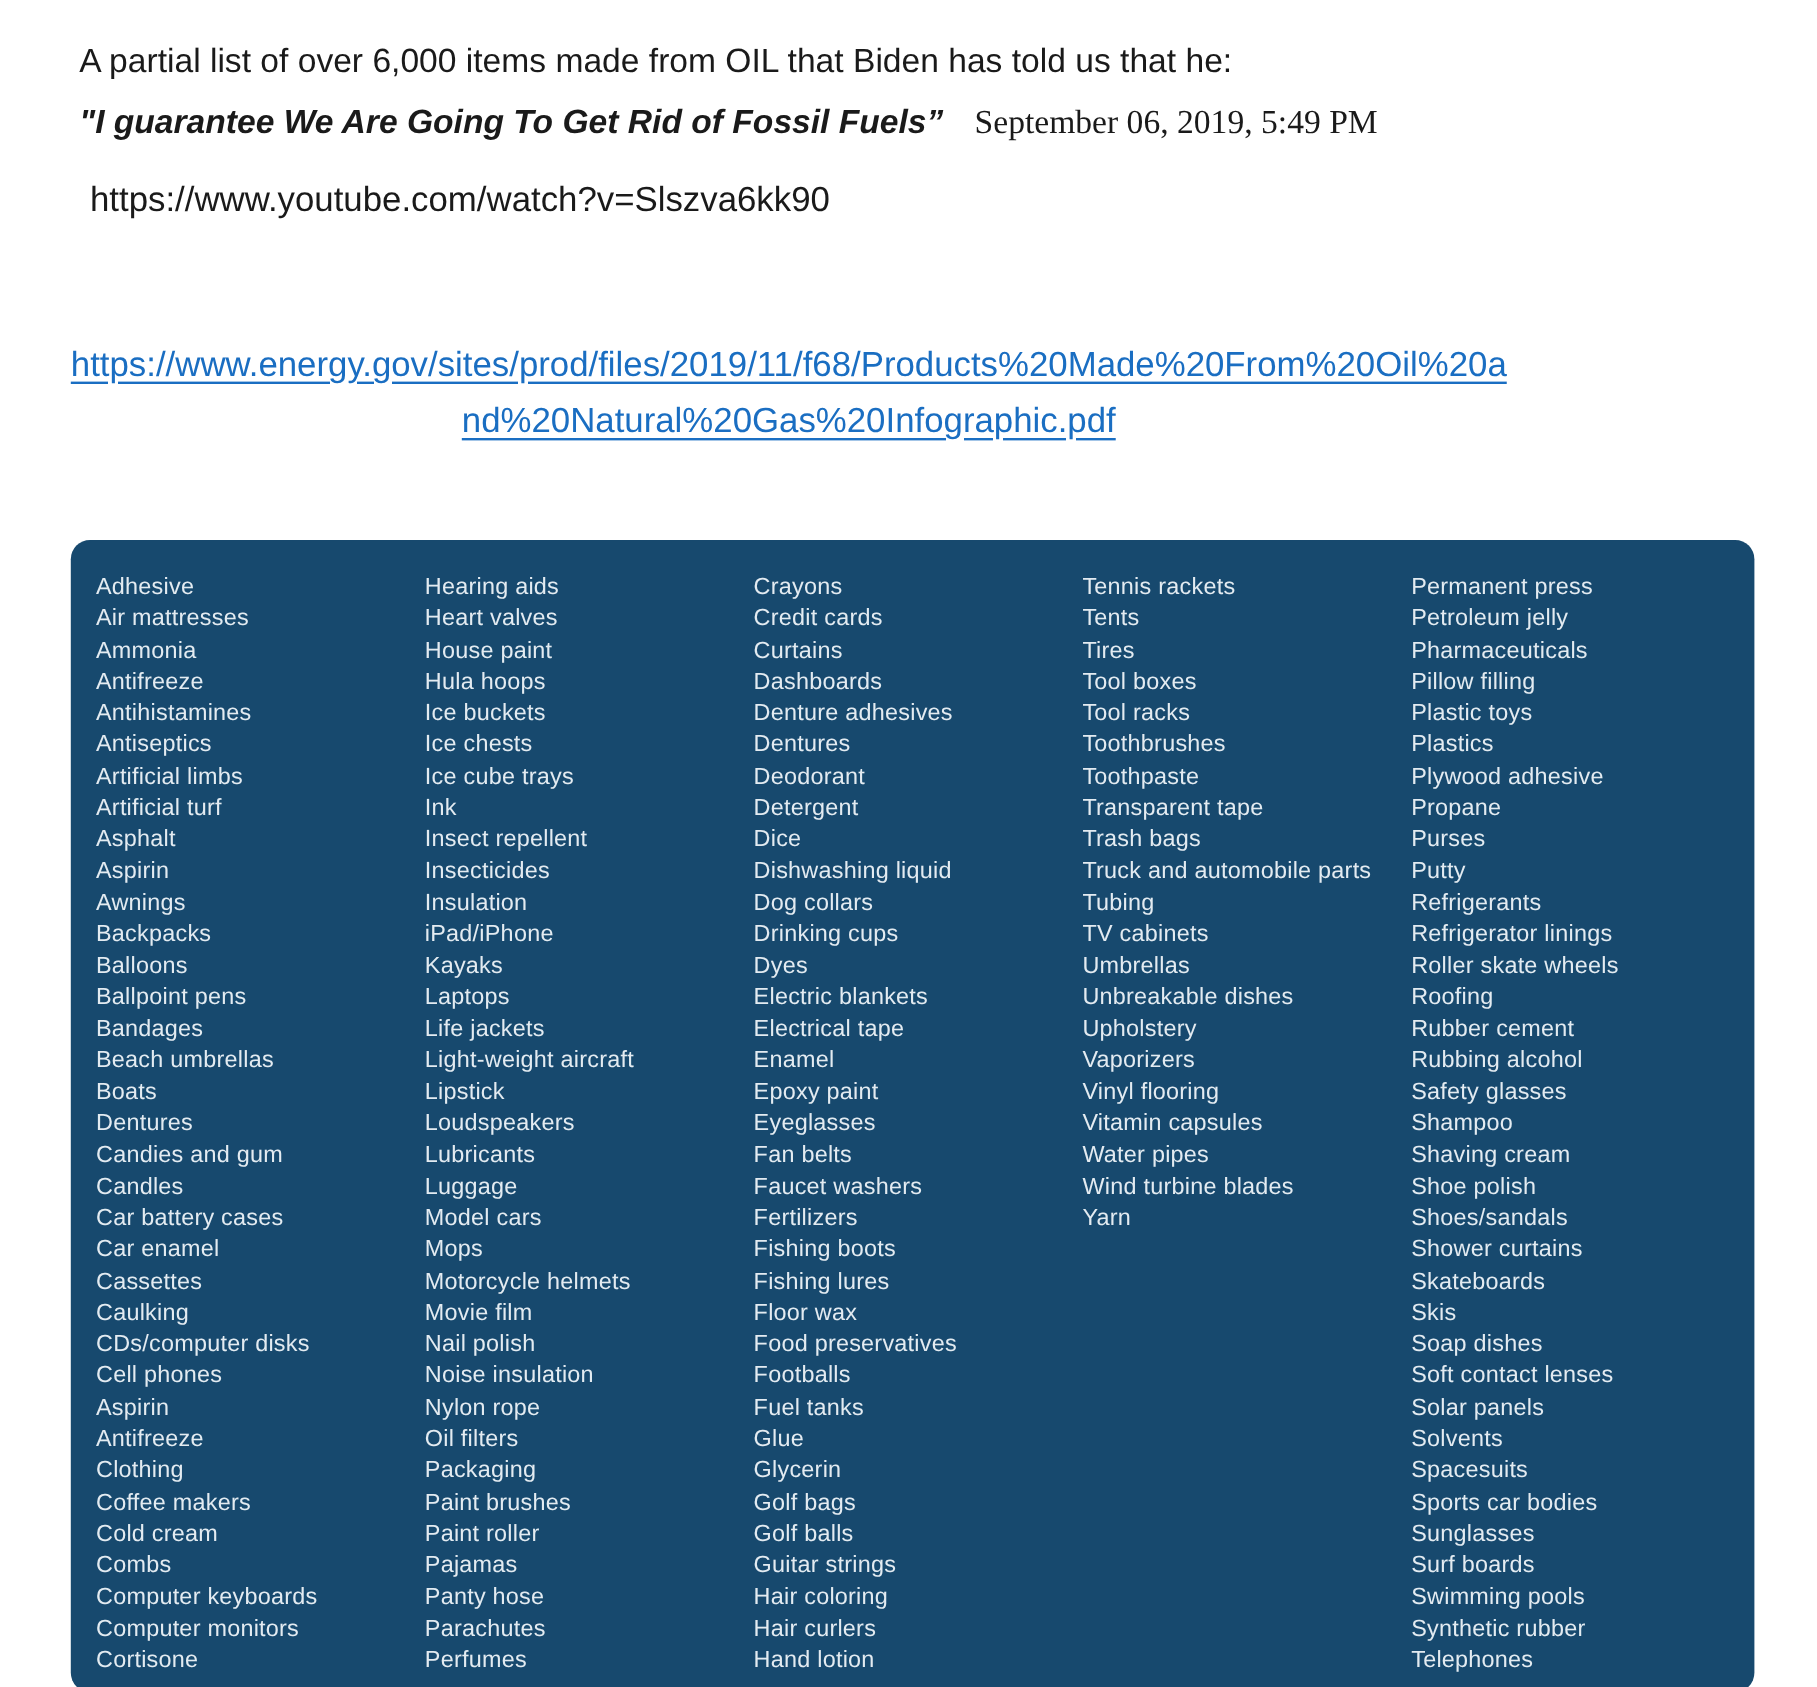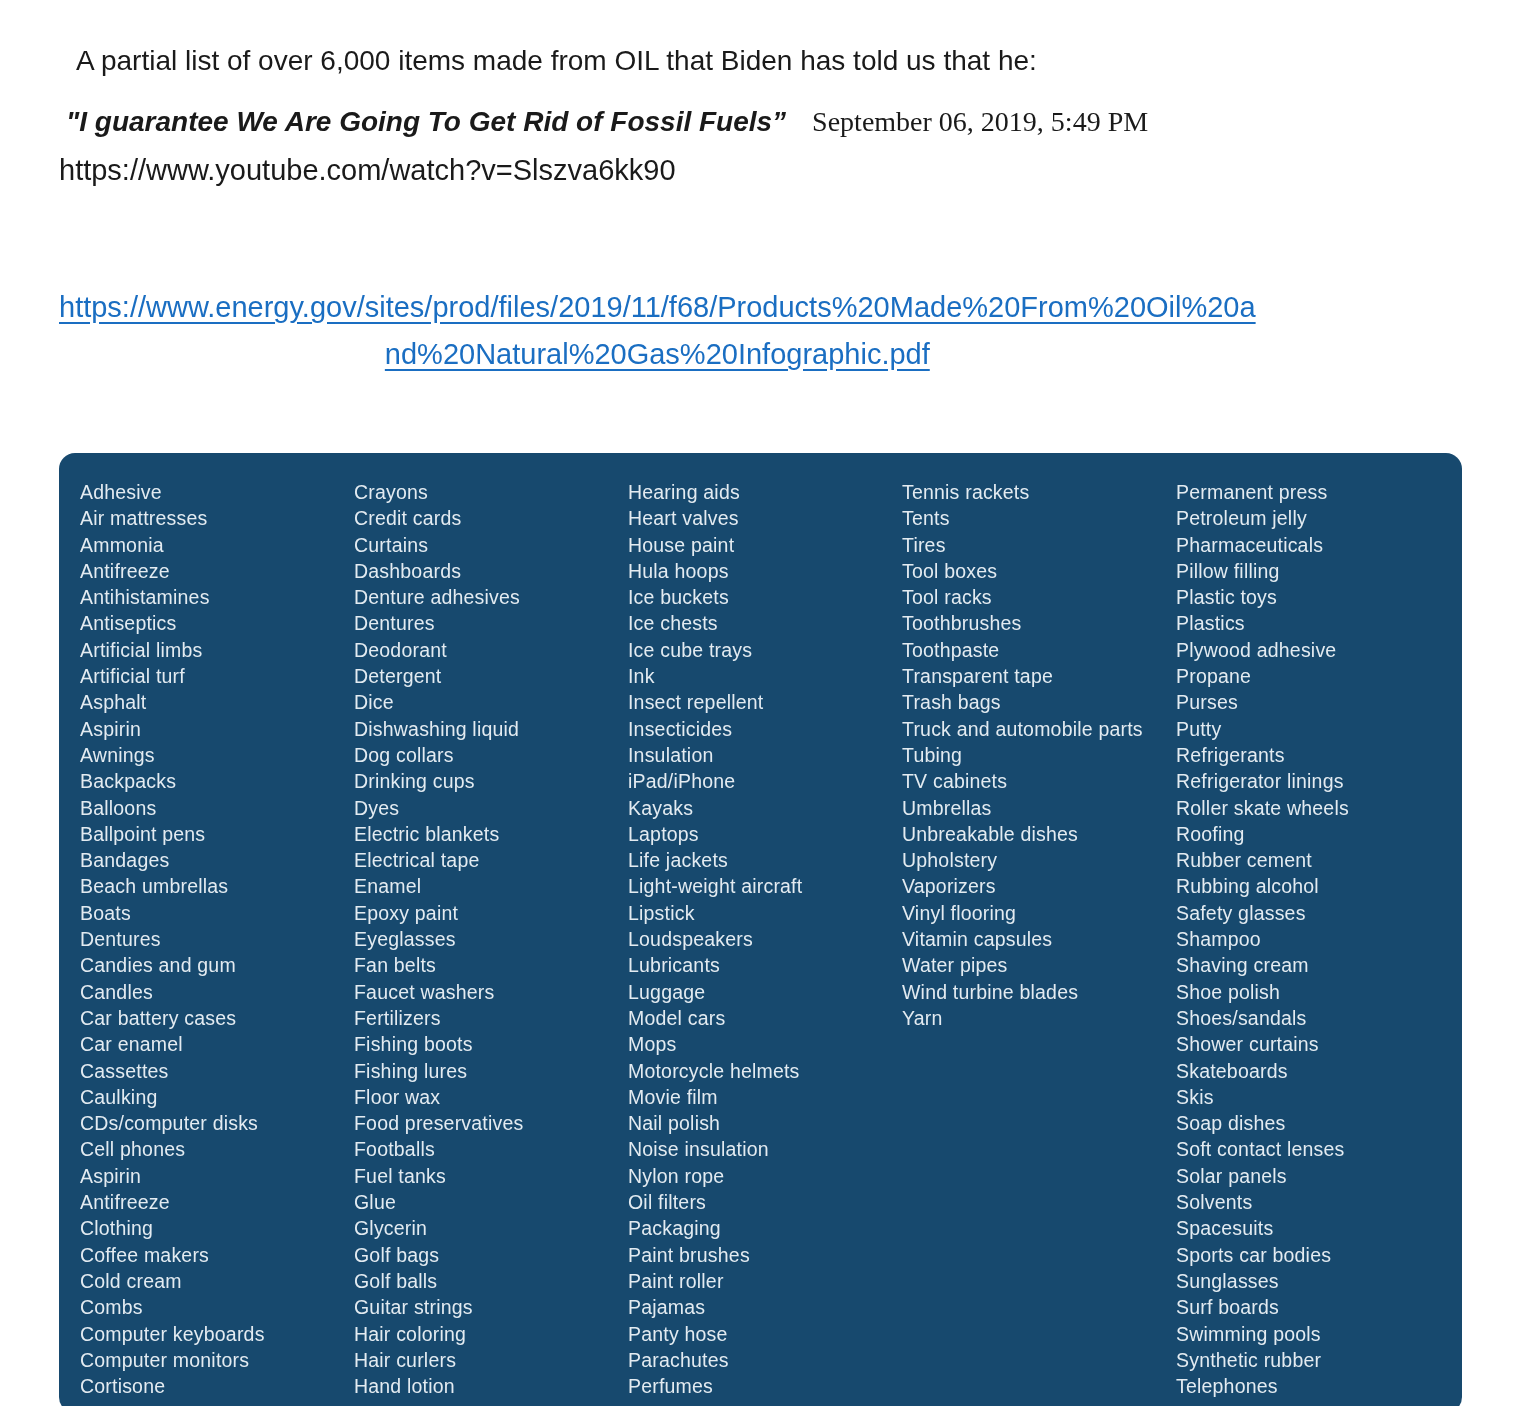--- a/index.html
+++ b/index.html
@@ -17,21 +17,21 @@
     height: 1406px;
     font-family: "Liberation Sans", sans-serif;
   }
   .page {
     width: 1514px;
     height: 1406px;
     padding: 22px 0 0 59px;
     overflow: hidden;
   }
   .title-line {
-    margin: 17px;
+    margin: 7px;
     font-size: 28px;
     line-height: 44px;
     color: var(--body-text);
     white-space: nowrap;
   }
   .quote-line {
     margin: 0;
     line-height: 44px;
     padding-left: 7px;
     white-space: nowrap;
@@ -42,21 +42,21 @@
     font-style: italic;
     color: var(--body-text);
   }
   .quote-date {
     font-size: 28px;
     color: var(--body-text);
     margin-left: 26px;
     font-family: Liberation Serif, serif;
   }
   .yt-line {
-    margin: 0;
+    margin: 16px;
     font-size: 29px;
     line-height: 44px;
     color: var(--body-text);
     white-space: nowrap;
   }
   .energy-link {
     display: block;
     width: fit-content;
     margin-top: 92px;
     font-size: 29px;
@@ -143,20 +143,57 @@
         <div class="item">Antifreeze</div>
         <div class="item">Clothing</div>
         <div class="item">Coffee makers</div>
         <div class="item">Cold cream</div>
         <div class="item">Combs</div>
         <div class="item">Computer keyboards</div>
         <div class="item">Computer monitors</div>
         <div class="item">Cortisone</div>
       </div>
     <div class="items-column">
+        <div class="item">Hearing aids</div>
+        <div class="item">Heart valves</div>
+        <div class="item">House paint</div>
+        <div class="item">Hula hoops</div>
+        <div class="item">Ice buckets</div>
+        <div class="item">Ice chests</div>
+        <div class="item">Ice cube trays</div>
+        <div class="item">Ink</div>
+        <div class="item">Insect repellent</div>
+        <div class="item">Insecticides</div>
+        <div class="item">Insulation</div>
+        <div class="item">iPad/iPhone</div>
+        <div class="item">Kayaks</div>
+        <div class="item">Laptops</div>
+        <div class="item">Life jackets</div>
+        <div class="item">Light-weight aircraft</div>
+        <div class="item">Lipstick</div>
+        <div class="item">Loudspeakers</div>
+        <div class="item">Lubricants</div>
+        <div class="item">Luggage</div>
+        <div class="item">Model cars</div>
+        <div class="item">Mops</div>
+        <div class="item">Motorcycle helmets</div>
+        <div class="item">Movie film</div>
+        <div class="item">Nail polish</div>
+        <div class="item">Noise insulation</div>
+        <div class="item">Nylon rope</div>
+        <div class="item">Oil filters</div>
+        <div class="item">Packaging</div>
+        <div class="item">Paint brushes</div>
+        <div class="item">Paint roller</div>
+        <div class="item">Pajamas</div>
+        <div class="item">Panty hose</div>
+        <div class="item">Parachutes</div>
+        <div class="item">Perfumes</div>
+      </div>
+    <div class="items-column">
         <div class="item">Crayons</div>
         <div class="item">Credit cards</div>
         <div class="item">Curtains</div>
         <div class="item">Dashboards</div>
         <div class="item">Denture adhesives</div>
         <div class="item">Dentures</div>
         <div class="item">Deodorant</div>
         <div class="item">Detergent</div>
         <div class="item">Dice</div>
         <div class="item">Dishwashing liquid</div>
@@ -180,57 +217,20 @@
         <div class="item">Glue</div>
         <div class="item">Glycerin</div>
         <div class="item">Golf bags</div>
         <div class="item">Golf balls</div>
         <div class="item">Guitar strings</div>
         <div class="item">Hair coloring</div>
         <div class="item">Hair curlers</div>
         <div class="item">Hand lotion</div>
       </div>
     <div class="items-column">
-        <div class="item">Hearing aids</div>
-        <div class="item">Heart valves</div>
-        <div class="item">House paint</div>
-        <div class="item">Hula hoops</div>
-        <div class="item">Ice buckets</div>
-        <div class="item">Ice chests</div>
-        <div class="item">Ice cube trays</div>
-        <div class="item">Ink</div>
-        <div class="item">Insect repellent</div>
-        <div class="item">Insecticides</div>
-        <div class="item">Insulation</div>
-        <div class="item">iPad/iPhone</div>
-        <div class="item">Kayaks</div>
-        <div class="item">Laptops</div>
-        <div class="item">Life jackets</div>
-        <div class="item">Light-weight aircraft</div>
-        <div class="item">Lipstick</div>
-        <div class="item">Loudspeakers</div>
-        <div class="item">Lubricants</div>
-        <div class="item">Luggage</div>
-        <div class="item">Model cars</div>
-        <div class="item">Mops</div>
-        <div class="item">Motorcycle helmets</div>
-        <div class="item">Movie film</div>
-        <div class="item">Nail polish</div>
-        <div class="item">Noise insulation</div>
-        <div class="item">Nylon rope</div>
-        <div class="item">Oil filters</div>
-        <div class="item">Packaging</div>
-        <div class="item">Paint brushes</div>
-        <div class="item">Paint roller</div>
-        <div class="item">Pajamas</div>
-        <div class="item">Panty hose</div>
-        <div class="item">Parachutes</div>
-        <div class="item">Perfumes</div>
-      </div>
-    <div class="items-column">
         <div class="item">Tennis rackets</div>
         <div class="item">Tents</div>
         <div class="item">Tires</div>
         <div class="item">Tool boxes</div>
         <div class="item">Tool racks</div>
         <div class="item">Toothbrushes</div>
         <div class="item">Toothpaste</div>
         <div class="item">Transparent tape</div>
         <div class="item">Trash bags</div>
         <div class="item">Truck and automobile parts</div>

